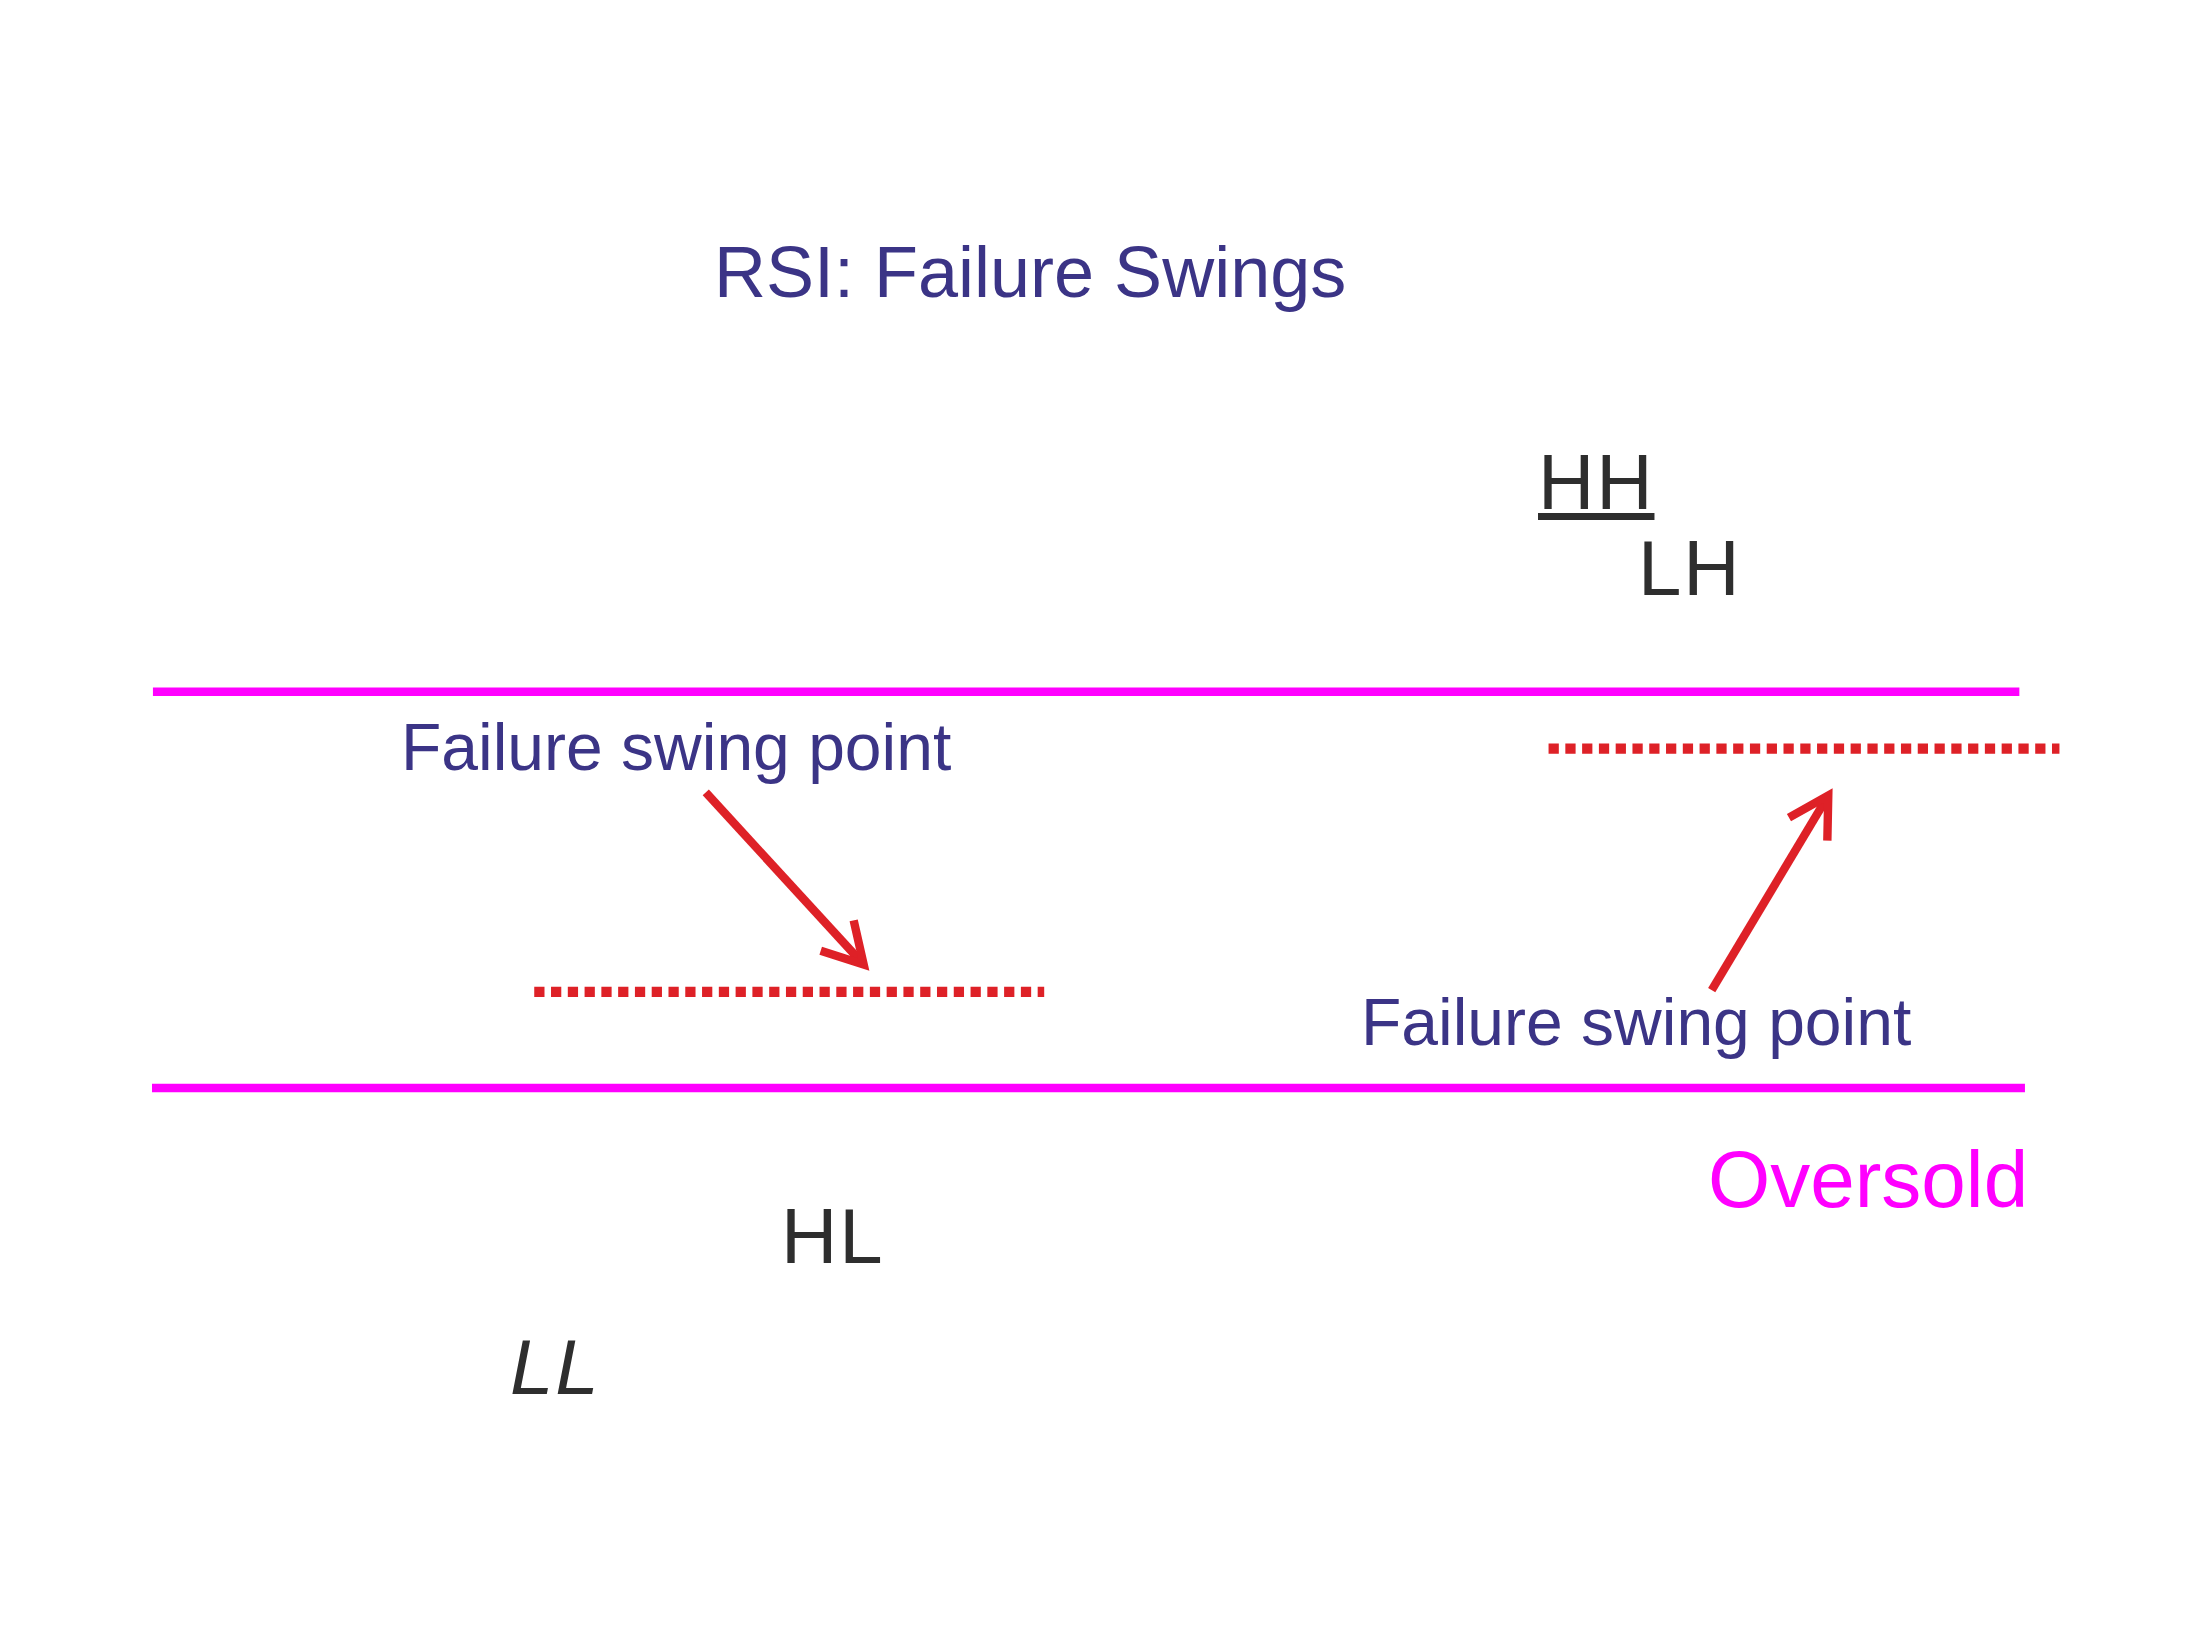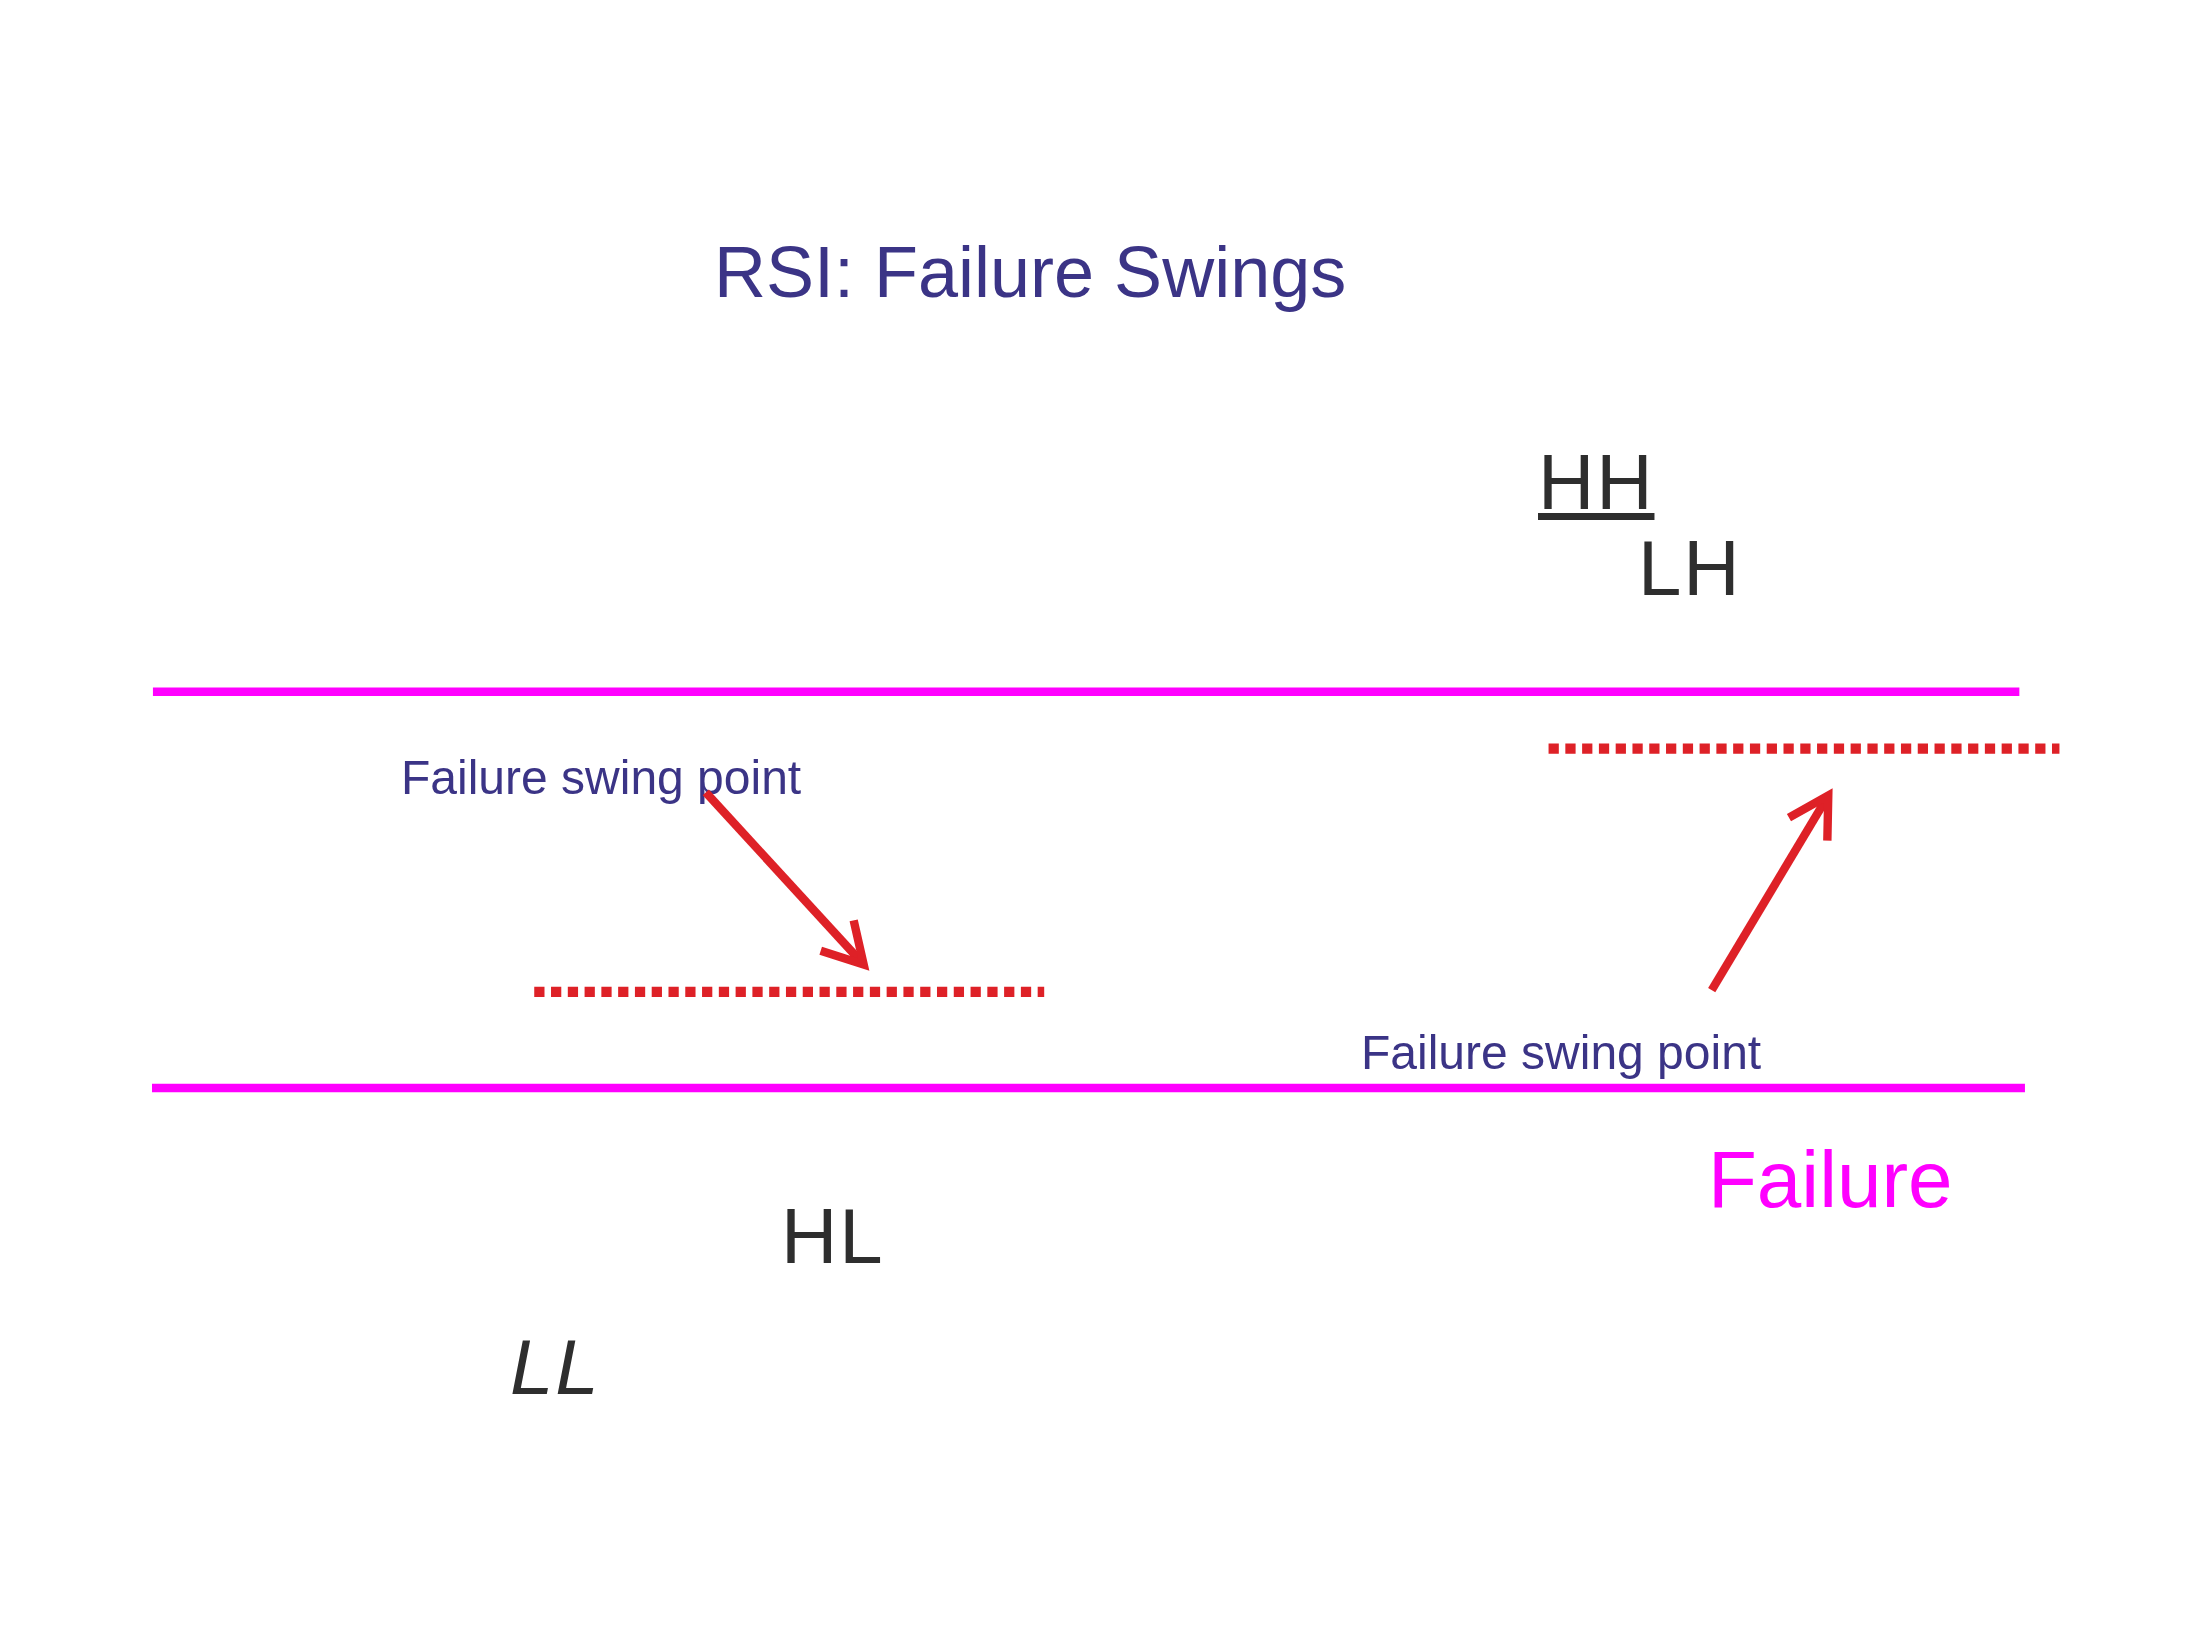--- a/index.html
+++ b/index.html
@@ -35,23 +35,22 @@
   .lh { left: 1638px; top: 528px; }
   .hl { left: 781px;  top: 1196px; text-align: center; }
   .ll { left: 510px;  top: 1327px; font-style: italic; }
   .threshold-label {
     font-size: 80px;
     color: var(--color-threshold, #FF00FF);
   }
   .overbought { left: 153px;  top: 597px; }
   .oversold   { left: 1708px; top: 1138px; }
   .annotation-label {
-    font-size: 48px;
+    font-size: 66px;
     color: var(--color-annotation-text, #3B3486);
-    margin-top: 40px;
   }
   .fsp-left  { left: 401px;  top: 713px; }
   .fsp-right { left: 1361px; top: 988px; }
   svg.annotation-layer {
     position: absolute;
     left: 0;
     top: 0;
     width: 2204px;
     height: 1652px;
   }
@@ -88,21 +87,21 @@
 
   <div class="txt swing-letter hh">HH</div>
 
   <div class="txt swing-letter lh">LH</div>
 
 
   <div class="txt annotation-label fsp-left">Failure swing point</div>
 
   <div class="txt annotation-label fsp-right">Failure swing point</div>
 
-  <div class="txt threshold-label oversold">Failure</div>
+  <div class="txt threshold-label oversold">Oversold</div>
 
   <div class="txt swing-letter hl">HL</div>
 
   <div class="txt swing-letter ll">LL</div>
 
   <svg class="annotation-layer" viewBox="0 0 2364 1772" xmlns="http://www.w3.org/2000/svg">
     <defs>
       <marker id="arrowhead" markerUnits="userSpaceOnUse" markerWidth="64" markerHeight="64" refX="48" refY="32" orient="auto">
         <path class="arrowhead-path" d="M 8,8 L 50,32 L 8,56"></path>
       </marker>

